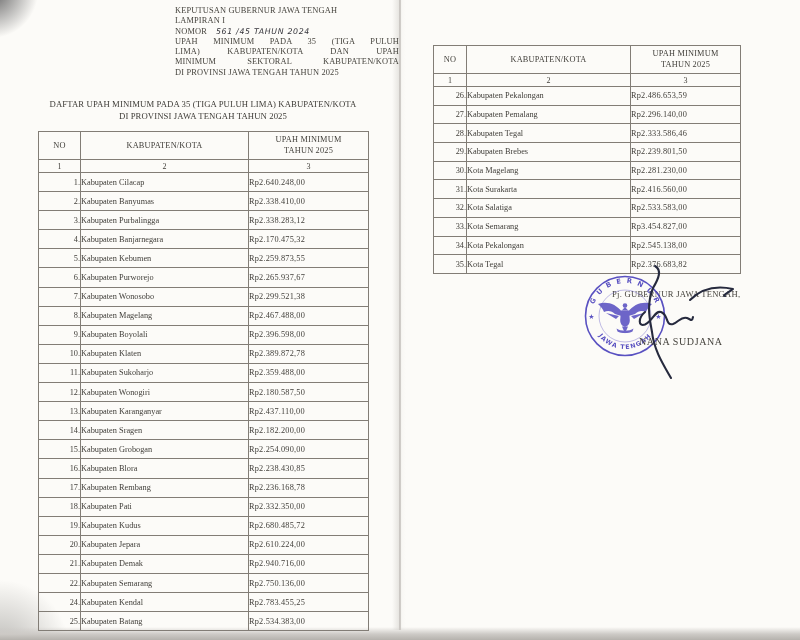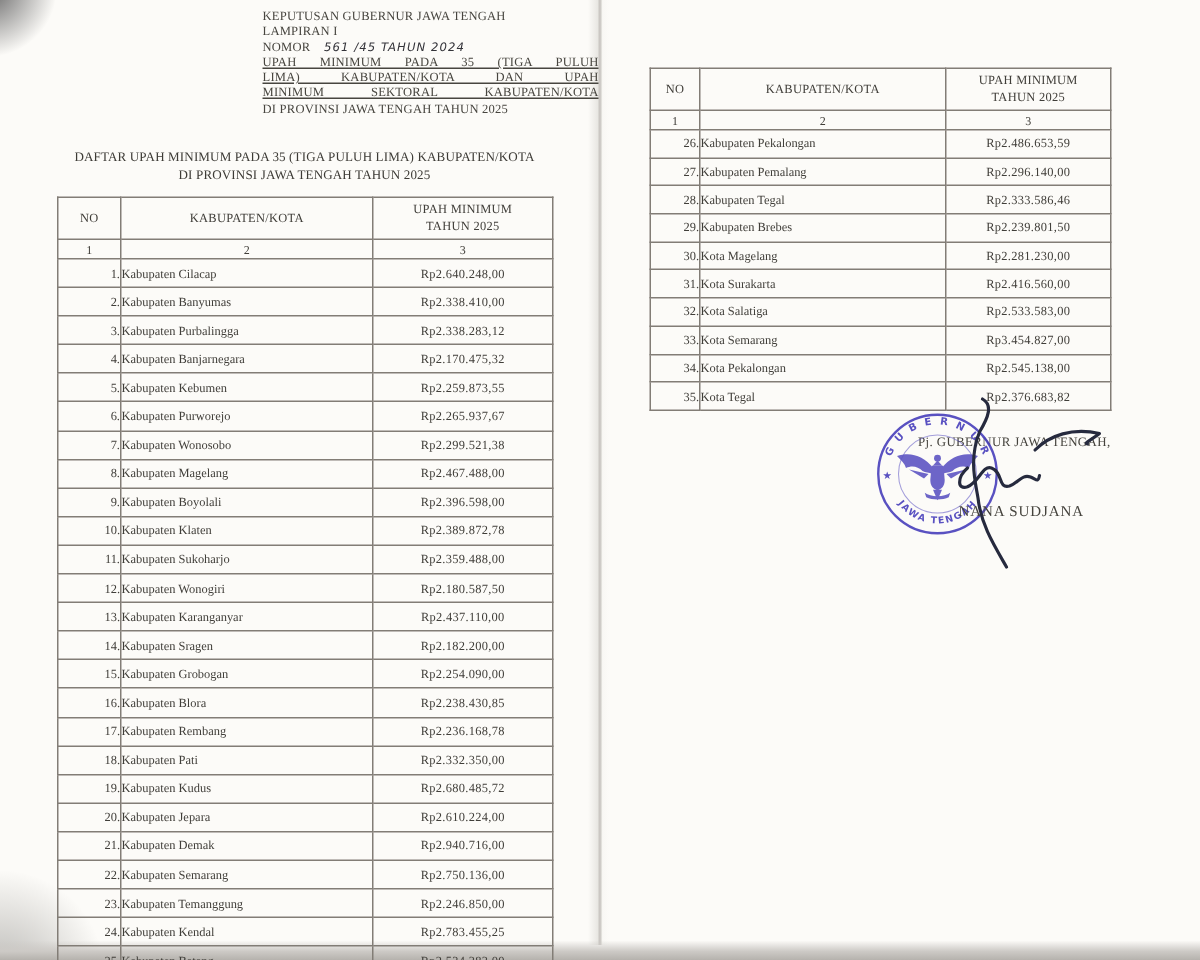--- a/index.html
+++ b/index.html
@@ -21,42 +21,42 @@
     pointer-events:none;}
   .page-gutter{position:absolute;top:0;bottom:10px;left:392px;width:14px;
     background:linear-gradient(to right, rgba(190,186,180,0) 0, rgba(175,171,164,.30) 55%, rgba(190,186,180,.05) 70%, rgba(255,255,255,0) 100%);
     pointer-events:none;}
   .page-gutter-line{position:absolute;top:0;bottom:10px;left:399px;width:1.5px;
     background:rgba(160,156,150,.38);pointer-events:none;}
 
   
   .lampiran{position:absolute;left:175px;top:6px;width:224px;
     font-size:8.4px;line-height:10.3px;color:#47453f;letter-spacing:.15px;}
-  .lampiran .jline{text-align:justify;text-align-last:justify;text-decoration:underline;}
+  .lampiran .jline{text-align:justify;text-align-last:justify;}
   .hand{font-family:"DejaVu Sans",sans-serif;font-style:italic;font-size:7.8px;
     color:#34343a;letter-spacing:.7px;margin-left:9px;}
 
   
   .doc-title{position:absolute;left:25px;top:99px;width:356px;text-align:center;
     font-size:8.7px;line-height:11.6px;color:#3d3b36;letter-spacing:.1px;}
 
   
   table.doc-table{border-collapse:collapse;table-layout:fixed;position:absolute;
     font-size:8.3px;color:#403e39;}
   table.doc-table td,table.doc-table th{border:1px solid #827d76;padding:0;overflow:hidden;white-space:nowrap;}
   table.doc-table th{font-weight:normal;text-align:center;letter-spacing:.2px;}
   .t-left{left:38px;top:131px;width:330px;}
   .t-right{left:433px;top:45px;width:307px;}
   tr.hdr th{height:27px;vertical-align:middle;}
   tr.sub td{height:12px;text-align:center;font-size:8px;line-height:11px;}
   .t-left tr.data td{height:18.1px;}
   .t-right tr.data td{height:17.7px;}
   td.c-no{text-align:right;}
   td.c-name{padding-left:13px;font-family:Liberation Serif, serif;}
-  td.c-wage{text-align:center;letter-spacing:.2px;}
+  td.c-wage{letter-spacing:.2px;}
   .wage-hdr div{line-height:10.5px;}
 
   
   .sig-title{position:absolute;left:612px;top:289px;font-size:8.6px;color:#45433d;
     letter-spacing:.25px;z-index:1;}
   .sig-name{position:absolute;left:639px;top:336px;font-size:10px;color:#45433d;
     letter-spacing:.6px;z-index:4;text-align:center;}
   .seal{position:absolute;left:583px;top:274px;width:84px;height:84px;z-index:2;opacity:.92;}
   .ink{position:absolute;left:595px;top:258px;width:150px;height:130px;z-index:3;}
 </style>
@@ -210,25 +210,20 @@
       </tr>
       <tr class="data">
         <td class="c-no">21.</td>
         <td class="c-name">Kabupaten Demak</td>
         <td class="c-wage">Rp2.940.716,00</td>
       </tr>
       <tr class="data">
         <td class="c-no">22.</td>
         <td class="c-name">Kabupaten Semarang</td>
         <td class="c-wage">Rp2.750.136,00</td>
-      </tr>
-      <tr class="data">
-        <td class="c-no">23.</td>
-        <td class="c-name">Kabupaten Temanggung</td>
-        <td class="c-wage">Rp2.246.850,00</td>
       </tr>
       <tr class="data">
         <td class="c-no">24.</td>
         <td class="c-name">Kabupaten Kendal</td>
         <td class="c-wage">Rp2.783.455,25</td>
       </tr>
       <tr class="data">
         <td class="c-no">25.</td>
         <td class="c-name">Kabupaten Batang</td>
         <td class="c-wage">Rp2.534.383,00</td>

